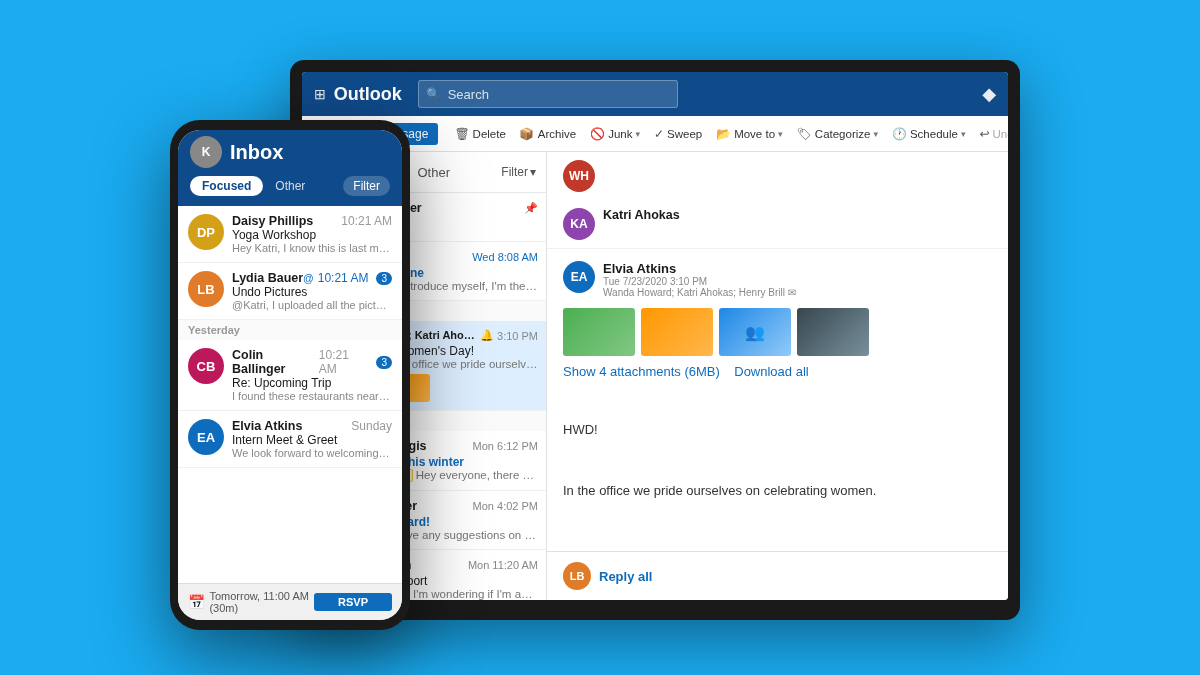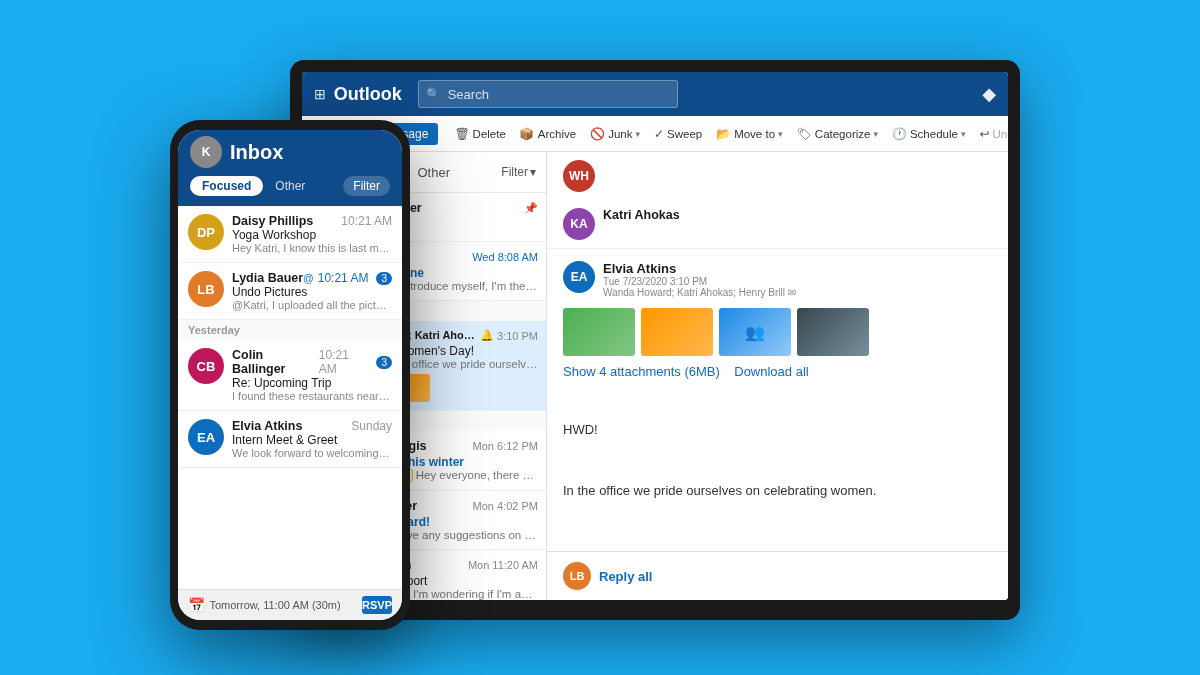--- a/index.html
+++ b/index.html
@@ -498,21 +498,21 @@
       align-items: center;
       gap: 4px;
       flex: 1;
     }
     .reminder-icon { color: #0f6cbd; font-size: 14px; }
     .reminder-text { font-size: 11px; color: #555; }
     .rsvp-btn {
       background: #0f6cbd;
       color: #fff;
       border-radius: 3px;
-      padding: 3px 0;
+      padding: 3px 24px;
       font-size: 11px;
       font-weight: 600;
       cursor: pointer;
     }
   </style>
 </head>
 <body>
 
 <div class="tablet">
   <div class="tablet-screen">

